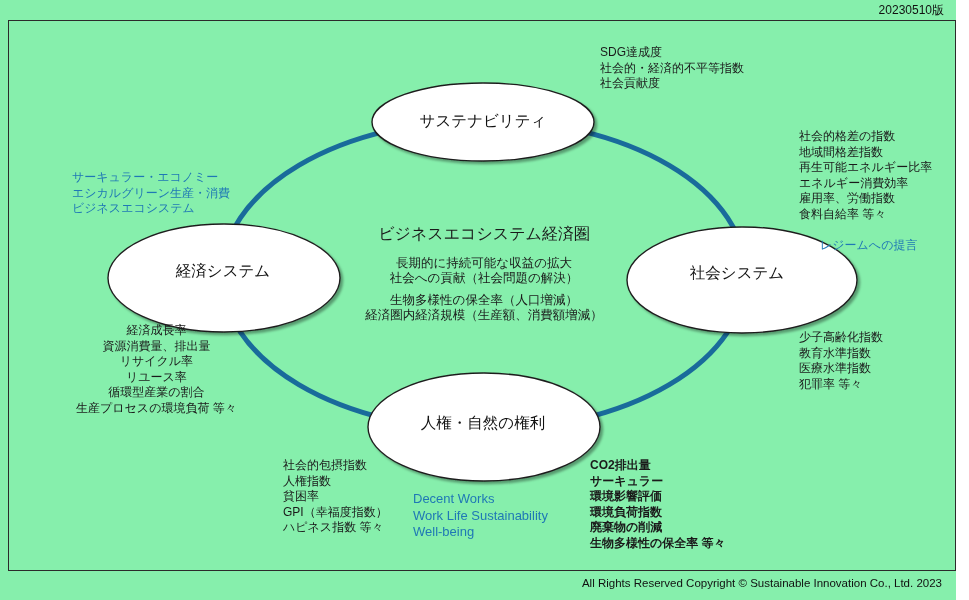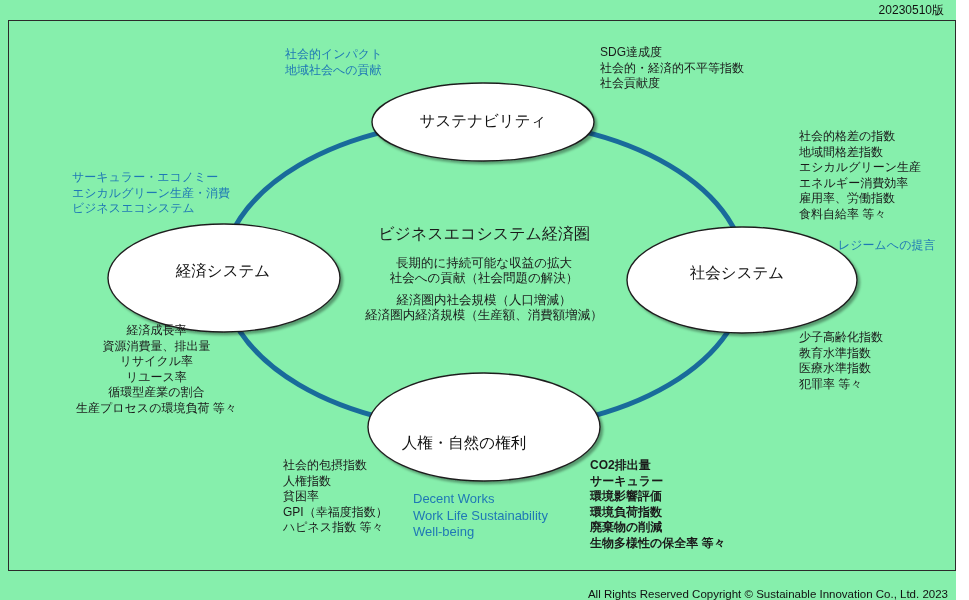--- a/index.html
+++ b/index.html
@@ -19,22 +19,22 @@
   .frame{
     position:absolute;left:8px;top:20px;width:948px;height:551px;
     border:1px solid #2b2b2b;
     box-sizing:border-box;
   }
   .version{
     position:absolute;top:2px;right:12px;
     font-size:12px;color:#111;
   }
   .copyright{
-    position:absolute;top:577px;right:8px;
-    font-size:11.5px;color:#111;margin-top:11px;
+    position:absolute;top:577px;right:14px;
+    font-size:11.5px;color:#111;
   }
   svg.diagram{position:absolute;left:0;top:0;}
   .ring{fill:none;stroke:var(--arc-blue);stroke-width:5;}
   .node-ellipse{fill:#ffffff;stroke:#1f1f1f;stroke-width:1.4;}
   .node-label{
     position:absolute;transform:translate(-50%,-50%);
     font-size:15.5px;color:#111;white-space:nowrap;
   }
   .blk{
     position:absolute;font-size:12px;line-height:15.5px;
@@ -69,54 +69,50 @@
       <ellipse class="node-ellipse" cx="483" cy="122" rx="111" ry="39"></ellipse>
       <ellipse class="node-ellipse" cx="224" cy="278" rx="116" ry="54"></ellipse>
       <ellipse class="node-ellipse" cx="742" cy="280" rx="115" ry="53"></ellipse>
       <ellipse class="node-ellipse" cx="484" cy="427" rx="116" ry="54"></ellipse>
     </g>
   </svg>
 
   <div class="node-label" style="left:483px;top:121px;">サステナビリティ</div>
   <div class="node-label" style="left:223px;top:271px;">経済システム</div>
   <div class="node-label" style="left:737px;top:273px;">社会システム</div>
-  <div class="node-label" style="left:464px;top:423px;margin-top:20px;">人権・自然の権利</div>
+  <div class="node-label" style="left:483px;top:423px;">人権・自然の権利</div>
 
   <div class="center-blk">
     <div class="center-title">ビジネスエコシステム経済圏</div>
     <div class="center-lines">
       <div>長期的に持続可能な収益の拡大</div>
       <div>社会への貢献（社会問題の解決）</div>
       <div class="center-gap"></div>
-      <div>経済圏内社会規模（人口増減）</div>
+      <div>生物多様性の保全率（人口増減）</div>
       <div>経済圏内経済規模（生産額、消費額増減）</div>
     </div>
   </div>
 
-  <div class="blk blue" style="left:285px;top:47px;">
-    <div>社会的インパクト</div>
-    <div>地域社会への貢献</div>
-  </div>
 
   <div class="blk" style="left:600px;top:45px;">
     <div>SDG達成度</div>
     <div>社会的・経済的不平等指数</div>
     <div>社会貢献度</div>
   </div>
 
   <div class="blk" style="left:799px;top:129px;">
     <div>社会的格差の指数</div>
     <div>地域間格差指数</div>
-    <div>エシカルグリーン生産</div>
+    <div>再生可能エネルギー比率</div>
     <div>エネルギー消費効率</div>
     <div>雇用率、労働指数</div>
     <div>食料自給率 等々</div>
   </div>
 
-  <div class="blk blue" style="left:838px;top:238px;">
+  <div class="blk blue" style="left:820px;top:238px;">
     <div>レジームへの提言</div>
   </div>
 
   <div class="blk blue" style="left:72px;top:170px;">
     <div>サーキュラー・エコノミー</div>
     <div>エシカルグリーン生産・消費</div>
     <div>ビジネスエコシステム</div>
   </div>
 
   <div class="blk" style="left:799px;top:330px;">

